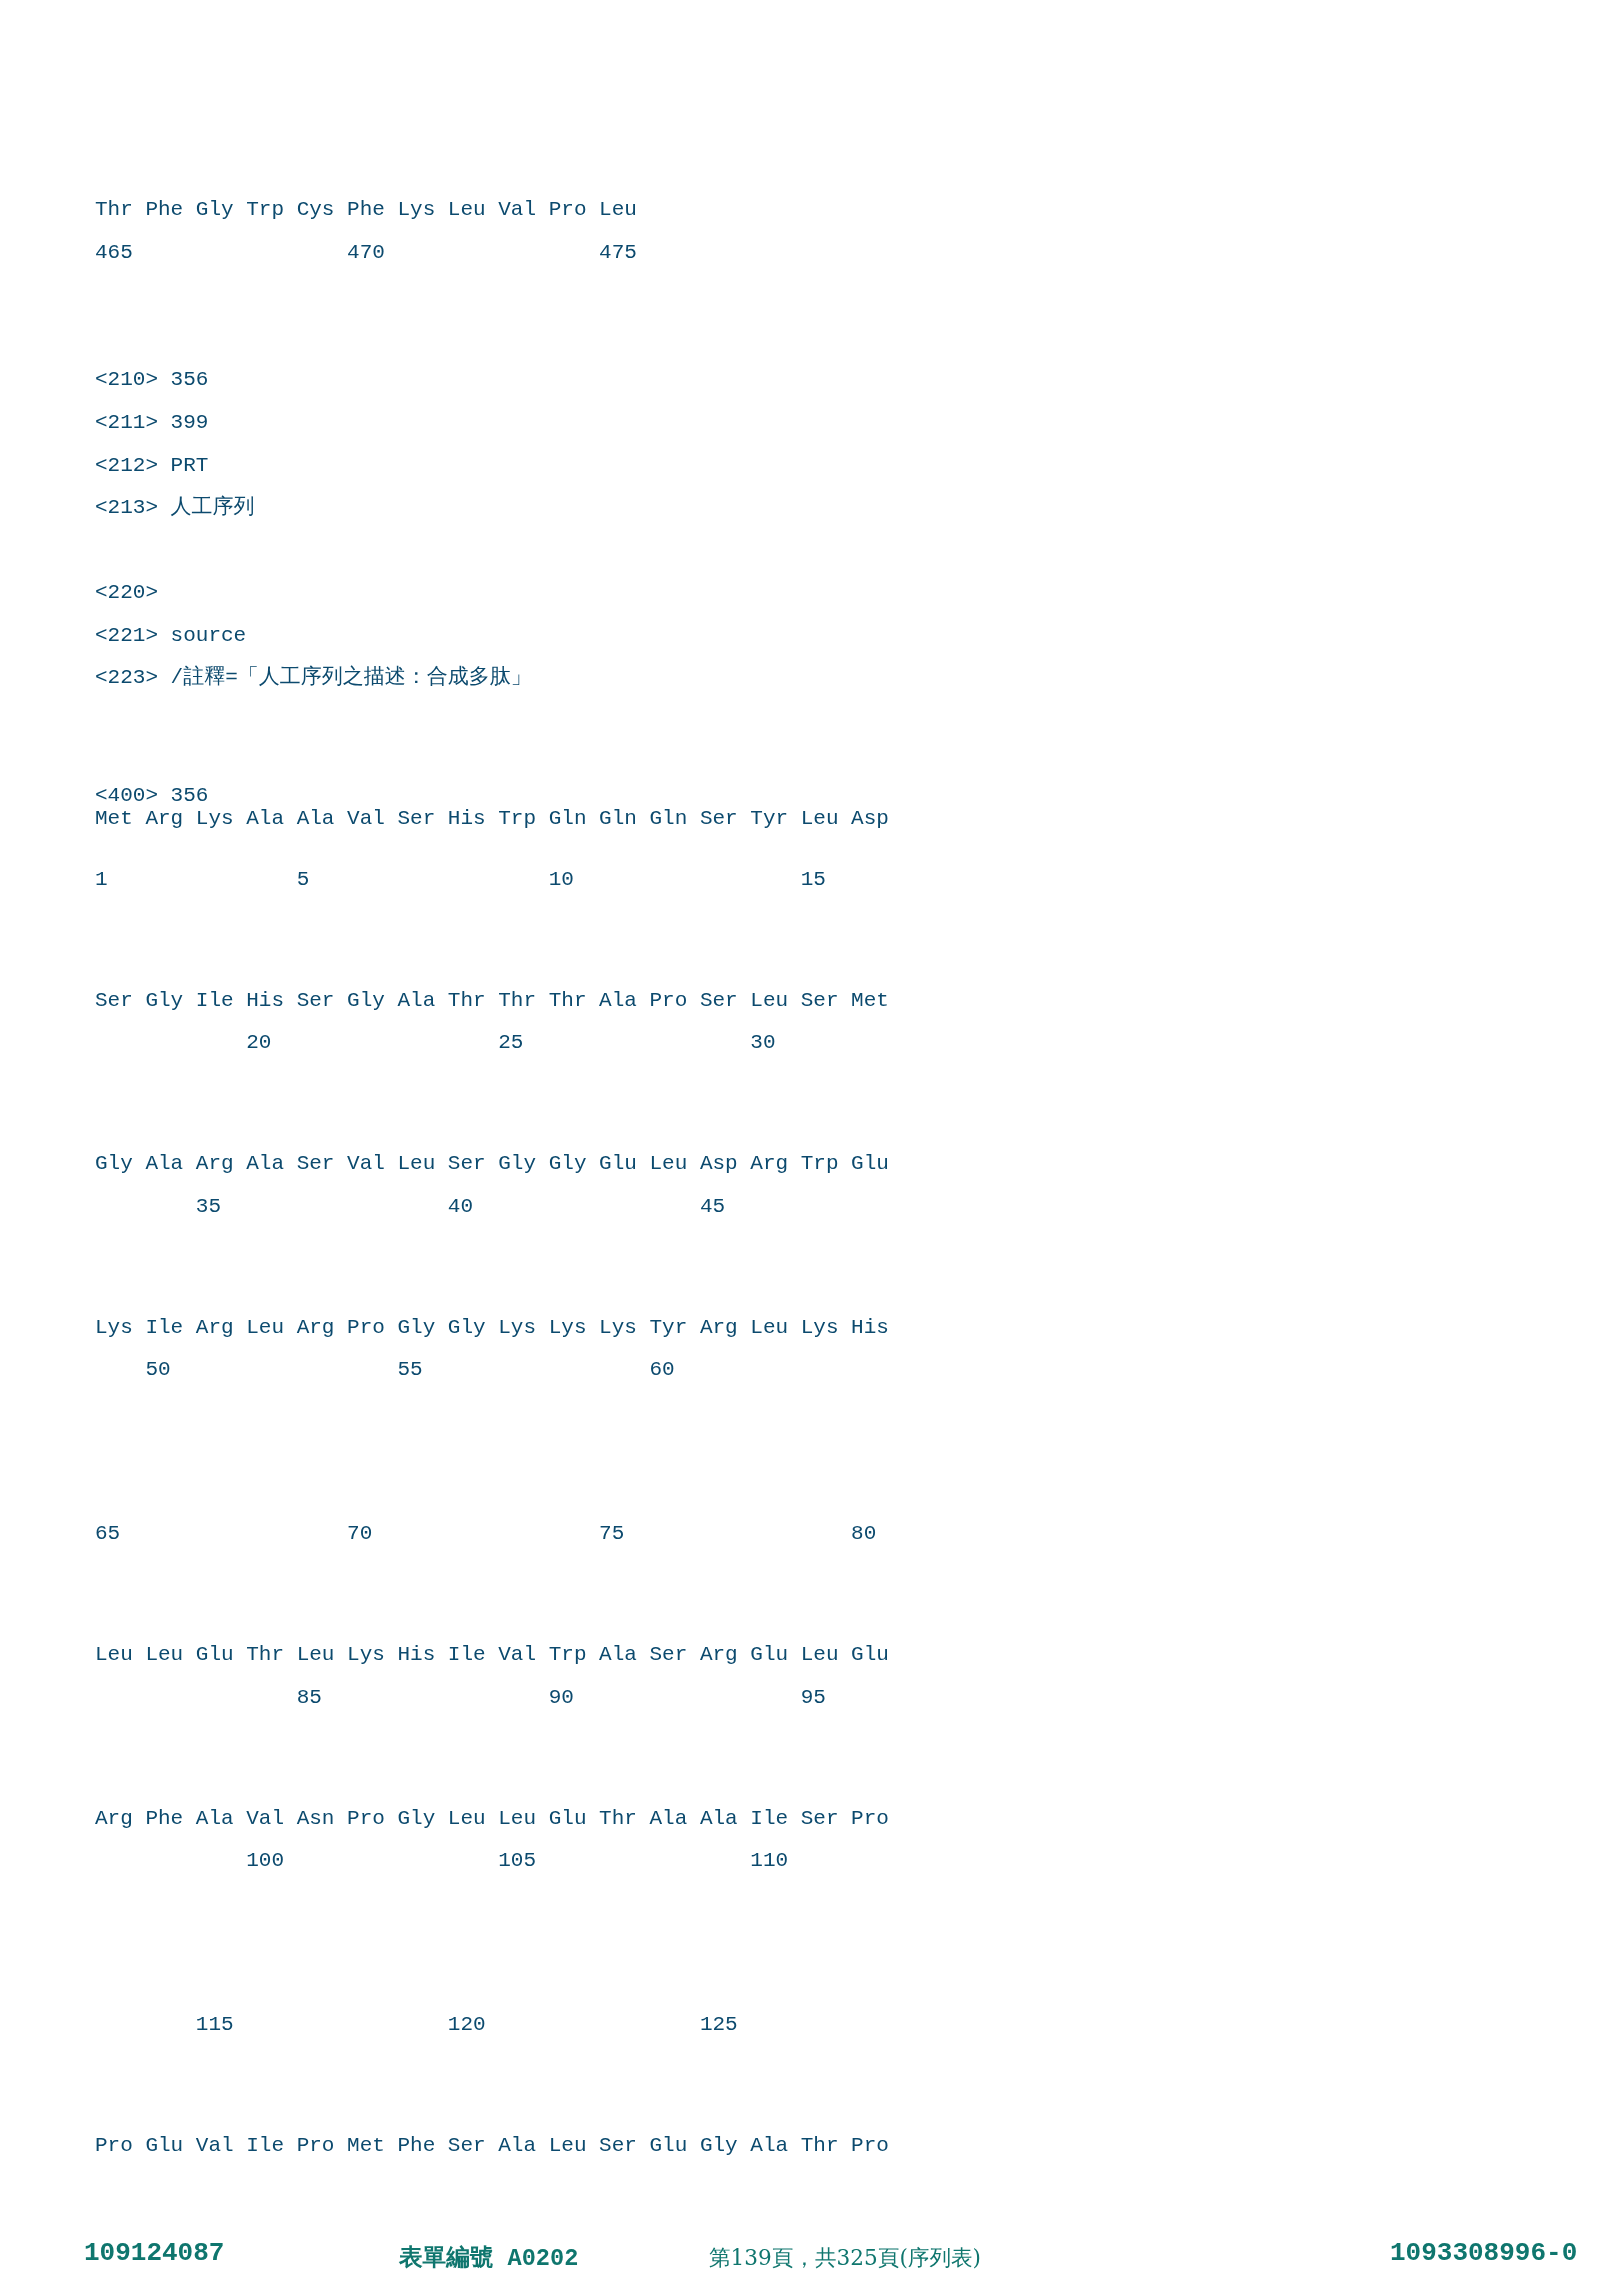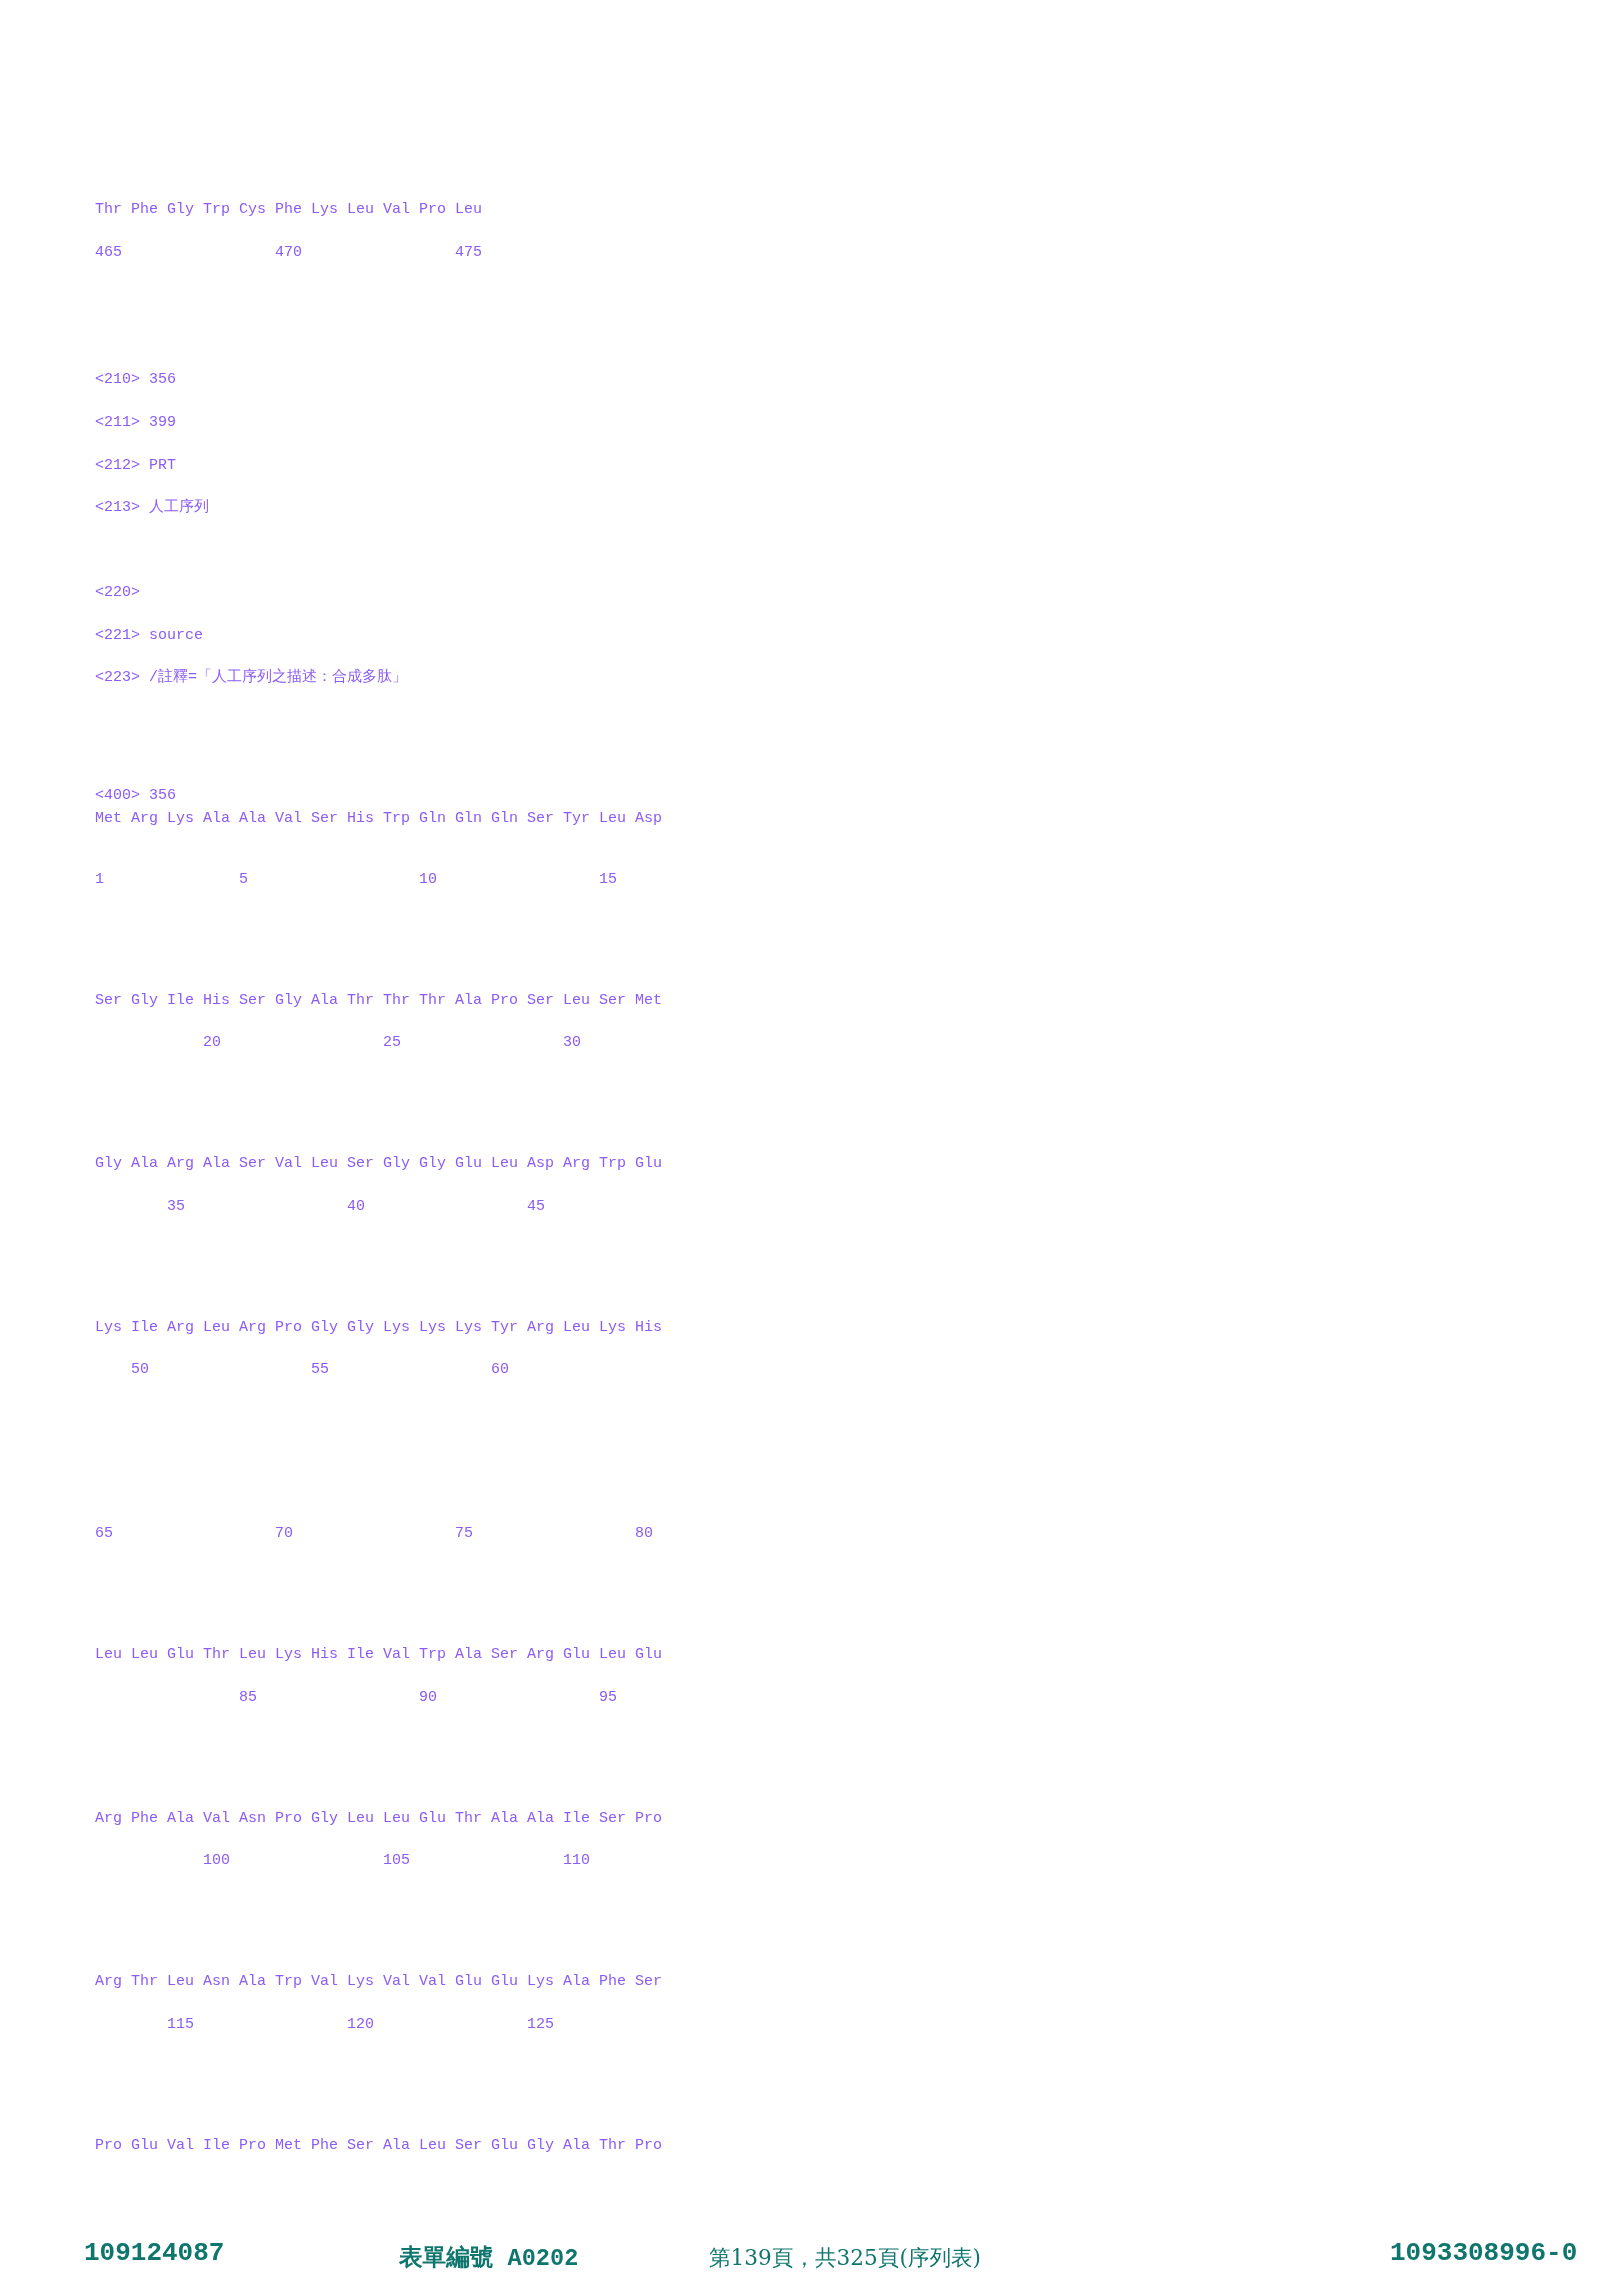--- a/index.html
+++ b/index.html
@@ -13,23 +13,23 @@
     height: 2295px;
     background: #ffffff;
     color: #000000;
     overflow: hidden;
   }
   .line {
     position: absolute;
     left: 95px;
     white-space: pre;
     font-family: "Liberation Mono", "DejaVu Sans Mono", monospace;
-    font-size: 15px;
+    font-size: 21px;
     line-height: 27.5px;
-    color: #8b5cf6;
+    color: #0c4a6e;
   }
   .footer-item {
     position: absolute;
     top: 2238px;
     white-space: pre;
     color: #0f766e;
   }
   .footer-num {
     font-family: "Liberation Mono", "DejaVu Sans Mono", monospace;
     font-weight: bold;
@@ -81,21 +81,20 @@
   <div class="line" style="top:1356px">    50                  55                  60</div>
 
   <div class="line" style="top:1520px">65                  70                  75                  80</div>
 
   <div class="line" style="top:1641px">Leu Leu Glu Thr Leu Lys His Ile Val Trp Ala Ser Arg Glu Leu Glu</div>
   <div class="line" style="top:1684px">                85                  90                  95</div>
 
   <div class="line" style="top:1805px">Arg Phe Ala Val Asn Pro Gly Leu Leu Glu Thr Ala Ala Ile Ser Pro</div>
   <div class="line" style="top:1847px">            100                 105                 110</div>
 
-  <div class="line" style="top:1968px">Arg Thr Leu Asn Ala Trp Val Lys Val Val Glu Glu Lys Ala Phe Ser</div>
   <div class="line" style="top:2011px">        115                 120                 125</div>
 
   <div class="line" style="top:2132px">Pro Glu Val Ile Pro Met Phe Ser Ala Leu Ser Glu Gly Ala Thr Pro</div>
 
   <div class="footer-item footer-num f-left">109124087</div>
   <div class="footer-item footer-form">表單編號 A0202</div>
   <div class="footer-item footer-page">第139頁，共325頁(序列表)</div>
   <div class="footer-item footer-num f-right">1093308996-0</div>
 
 </div>

